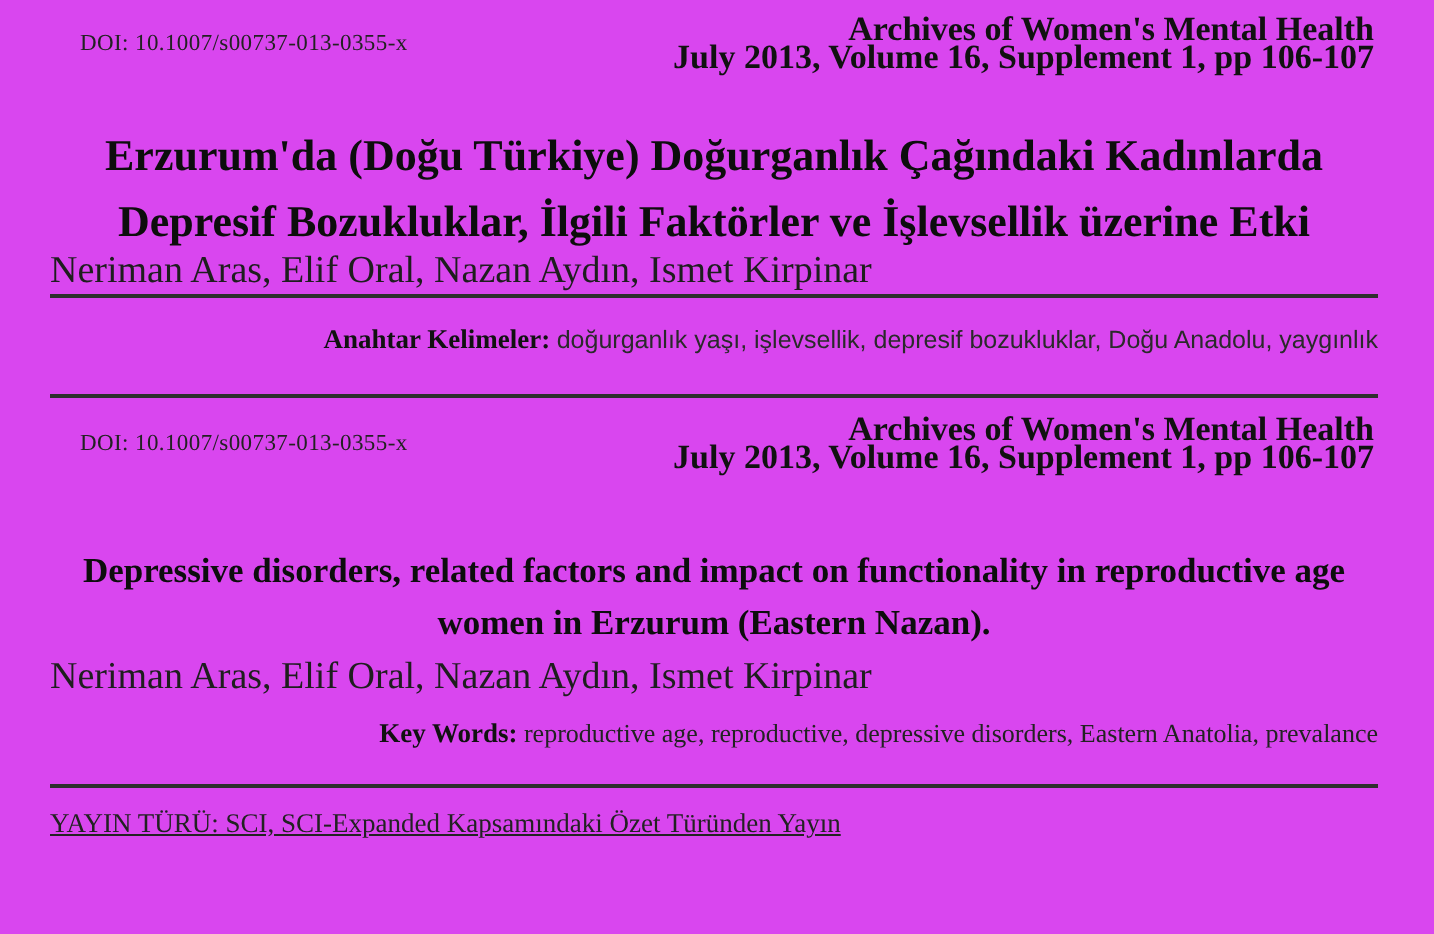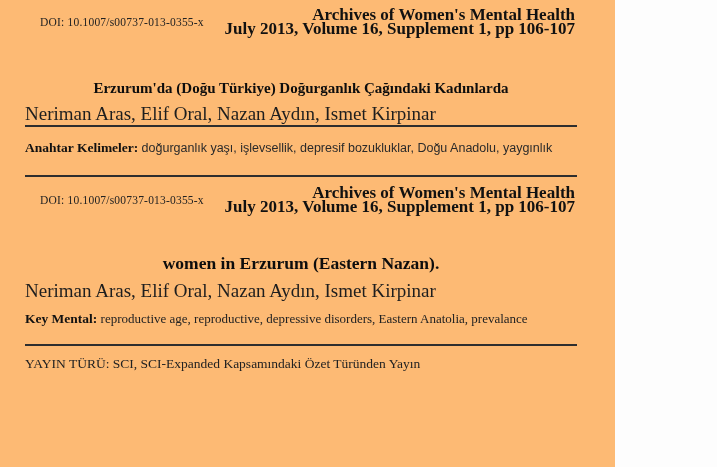--- a/index.html
+++ b/index.html
@@ -4,24 +4,24 @@
 <style>
   * { margin: 0; padding: 0; box-sizing: border-box; }
   html, body { width: 717px; height: 467px; }
   body {
     background: #fdfdfd;
     color: #1c1c1c;
     font-family: "Liberation Serif", serif;
     overflow: hidden;
   }
   .page {
-    width: 615px;
+    width: 717px;
     height: 467px;
-    padding: 8px 38px 0 25px;
-    background: #fdba74;
+    padding: 8px 28px 0 25px;
+    background: #d946ef;
   }
   .header-row {
     display: flex;
     justify-content: space-between;
     align-items: center;
     padding-left: 15px;
     padding-right: 2px;
   }
   .doi {
     font-size: 11.5px;
@@ -34,22 +34,22 @@
     font-size: 17px;
     line-height: 14px;
     color: #111;
   }
   .title {
     text-align: center;
     font-weight: bold;
     color: #0d0d0d;
   }
   .title-tr {
-    margin-top: 36px;
-    font-size: 15px;
+    margin-top: 25px;
+    font-size: 22px;
     line-height: 33px;
   }
   .title-en {
     margin-top: 36px;
     font-size: 17.5px;
     line-height: 26px;
   }
   .authors {
     font-size: 19px;
     line-height: 18px;
@@ -62,20 +62,21 @@
     border-top: 2px solid #2e2e2e;
     height: 0;
   }
   .rule-1 { margin-top: 2px; }
   .rule-2 { margin-top: 18px; }
   .rule-3 { margin-top: 16px; }
   .keywords {
     font-size: 13px;
     line-height: 18px;
     margin-top: 12px;
+    text-align: right;
   }
   .kw-label {
     font-weight: bold;
     font-size: 13.5px;
     color: #111;
   }
   .kw-sans {
     font-family: "Liberation Sans", sans-serif;
     font-size: 12.5px;
     color: #2a2a2a;
@@ -84,39 +85,41 @@
     font-family: "Liberation Serif", serif;
     font-size: 13px;
     color: #222;
   }
   .keywords-en { margin-top: 10px; }
   .header-row-2 { margin-top: 9px; }
   .footer-line {
     font-size: 13px;
     line-height: 18px;
     color: #222;
+    text-decoration: underline;
   }
   .footer-line-1 { margin-top: 9px; font-size: 13.5px; }
   .footer-line-2 { margin-top: 10px; }
 </style>
 </head>
 <body>
 
 <div class="page">
 
   <div class="header-row">
     <span class="doi">DOI: 10.1007/s00737-013-0355-x</span>
     <div class="journal-ref">
       <div>Archives of Women's Mental Health</div>
       <div>July 2013, Volume 16, Supplement 1, pp 106-107</div>
     </div>
   </div>
 
   <div class="title title-tr">
     <div>Erzurum'da (Doğu Türkiye) Doğurganlık Çağındaki Kadınlarda</div>
+    <div>Depresif Bozukluklar, İlgili Faktörler ve İşlevsellik üzerine Etki</div>
   </div>
 
   <div class="authors authors-tr">Neriman Aras, Elif Oral, Nazan Aydın, Ismet Kirpinar</div>
 
   <hr class="rule rule-1">
 
   <div class="keywords keywords-tr">
     <span class="kw-label">Anahtar Kelimeler:</span>
     <span class="kw-sans">doğurganlık yaşı, işlevsellik, depresif bozukluklar, Doğu Anadolu, yaygınlık</span>
   </div>
@@ -125,27 +128,28 @@
 
   <div class="header-row header-row-2">
     <span class="doi">DOI: 10.1007/s00737-013-0355-x</span>
     <div class="journal-ref">
       <div>Archives of Women's Mental Health</div>
       <div>July 2013, Volume 16, Supplement 1, pp 106-107</div>
     </div>
   </div>
 
   <div class="title title-en">
+    <div>Depressive disorders, related factors and impact on functionality in reproductive age</div>
     <div>women in Erzurum (Eastern Nazan).</div>
   </div>
 
   <div class="authors authors-en">Neriman Aras, Elif Oral, Nazan Aydın, Ismet Kirpinar</div>
 
   <div class="keywords keywords-en">
-    <span class="kw-label">Key Mental:</span>
+    <span class="kw-label">Key Words:</span>
     <span class="kw-serif">reproductive age, reproductive, depressive disorders, Eastern Anatolia, prevalance</span>
   </div>
 
   <hr class="rule rule-3">
 
   <div class="footer-line footer-line-1">YAYIN TÜRÜ: SCI, SCI-Expanded Kapsamındaki Özet Türünden Yayın</div>
 
 </div>
 
 </body></html>

